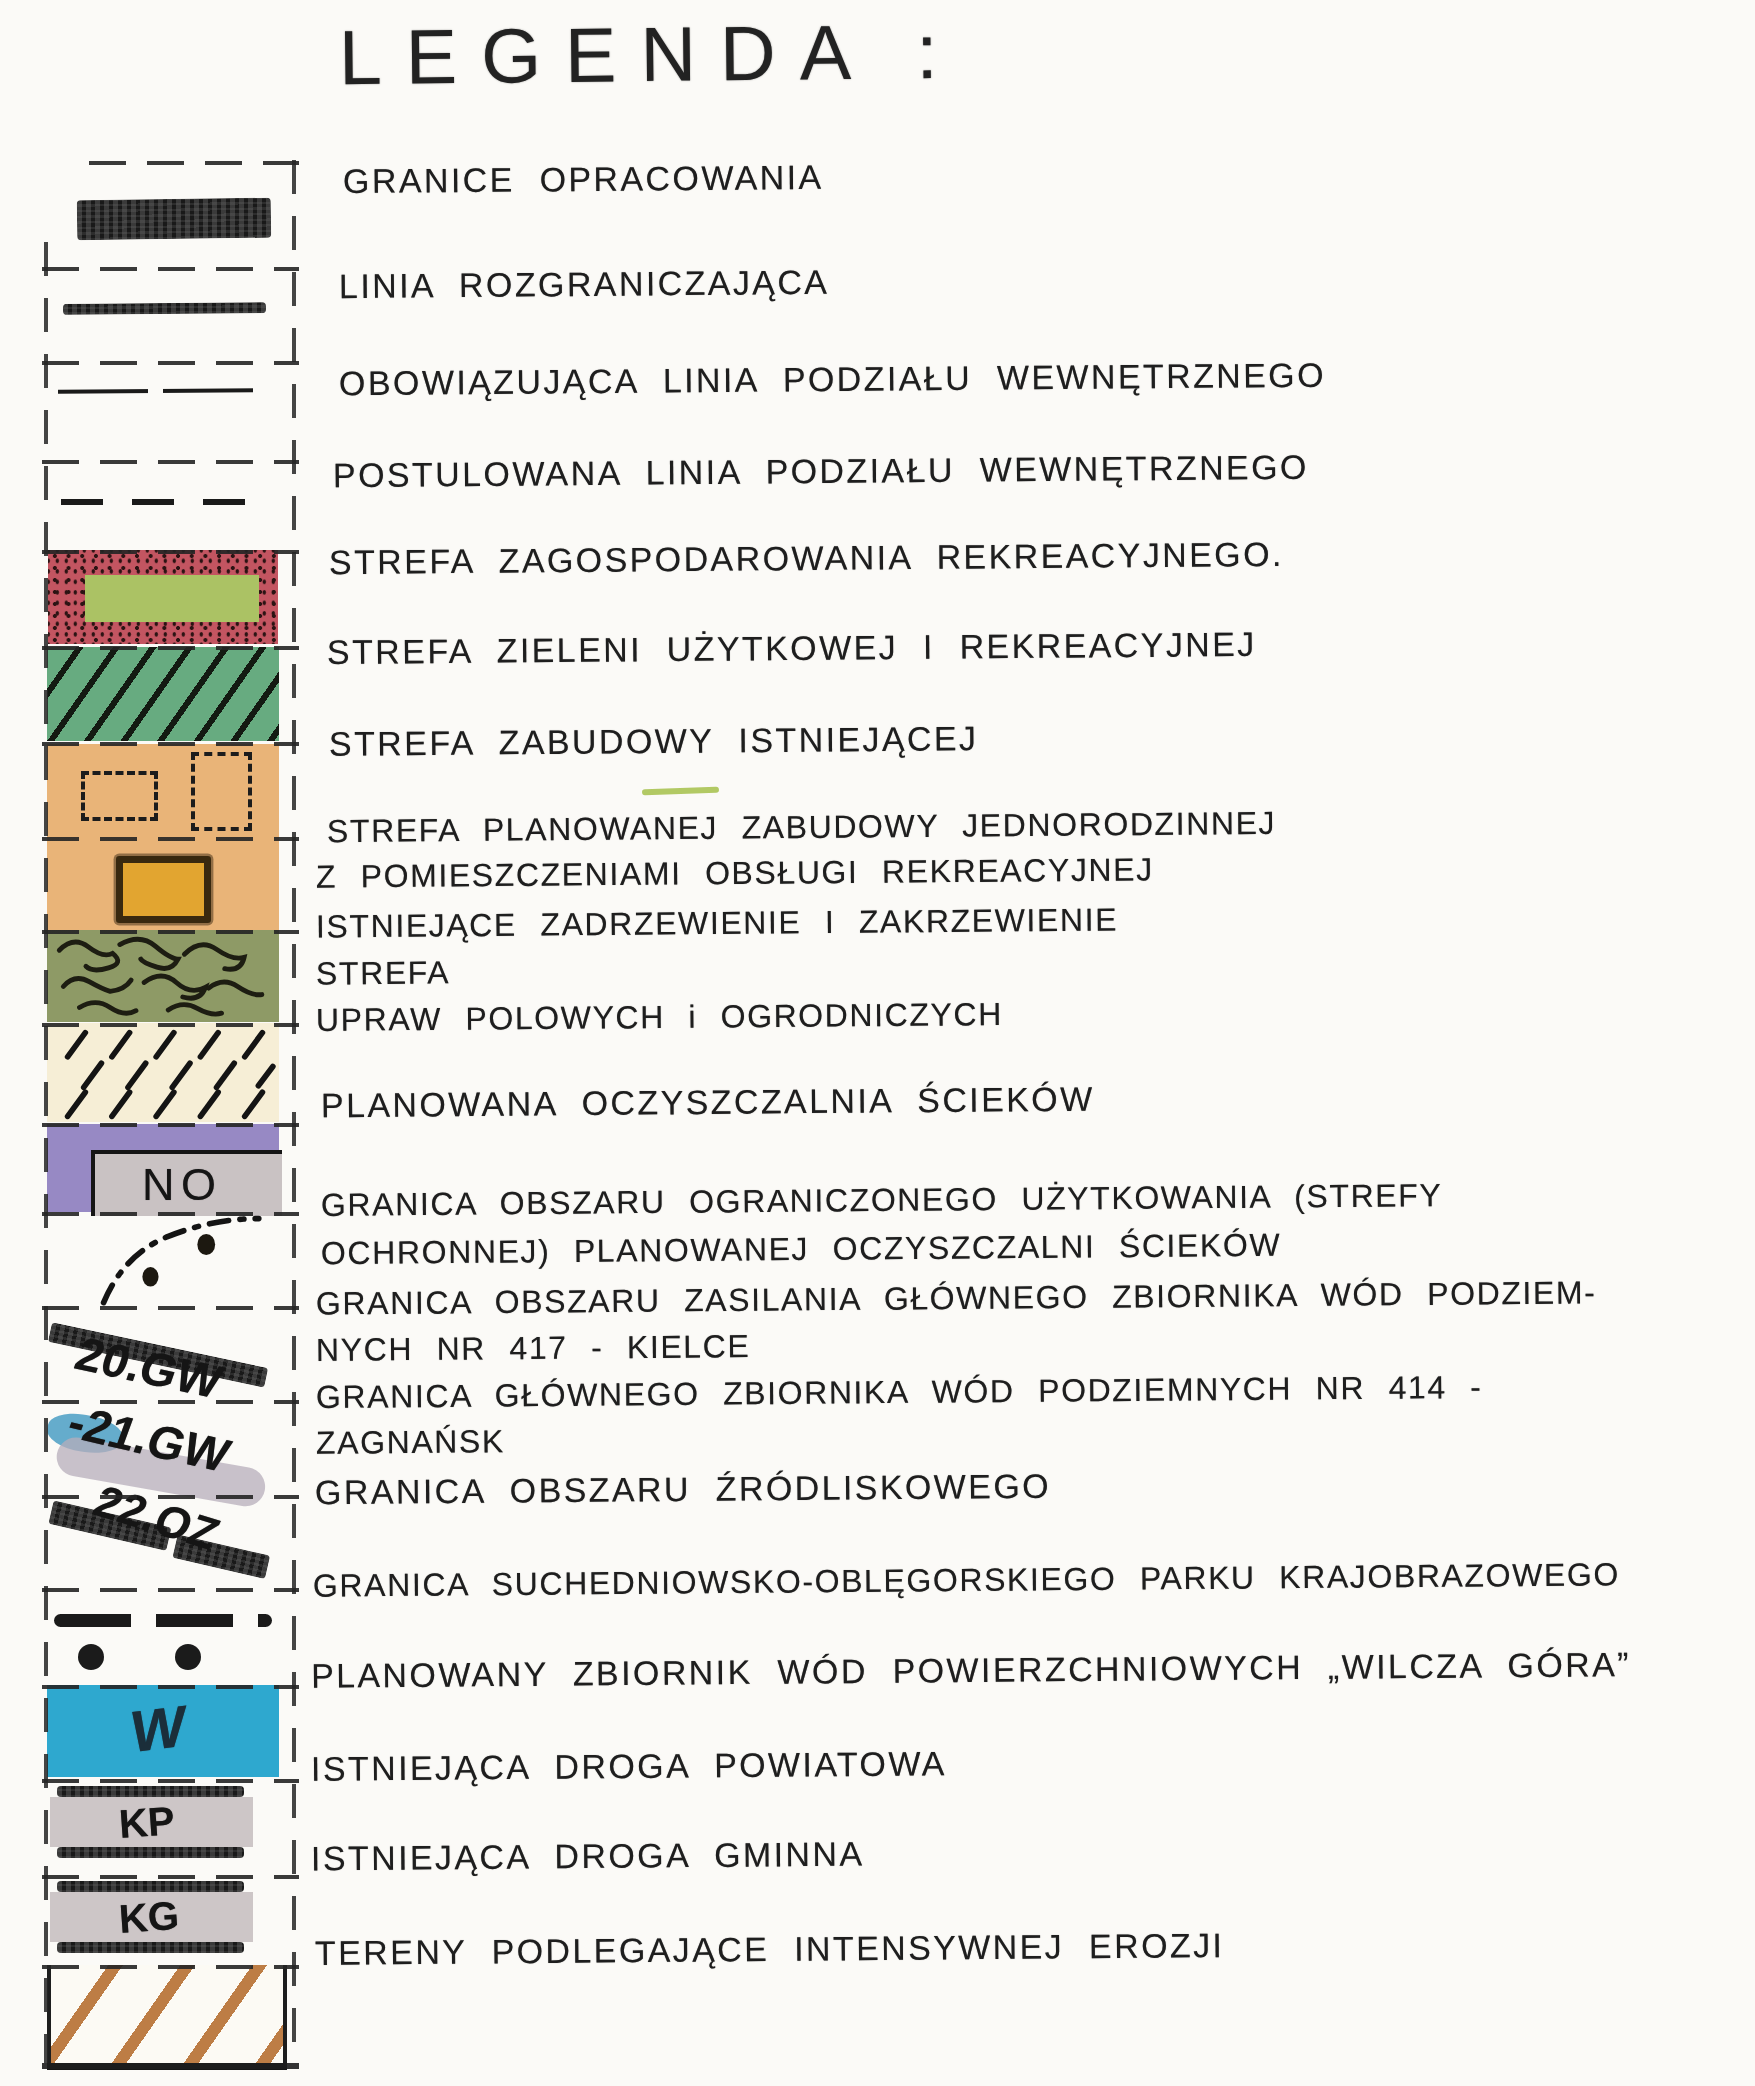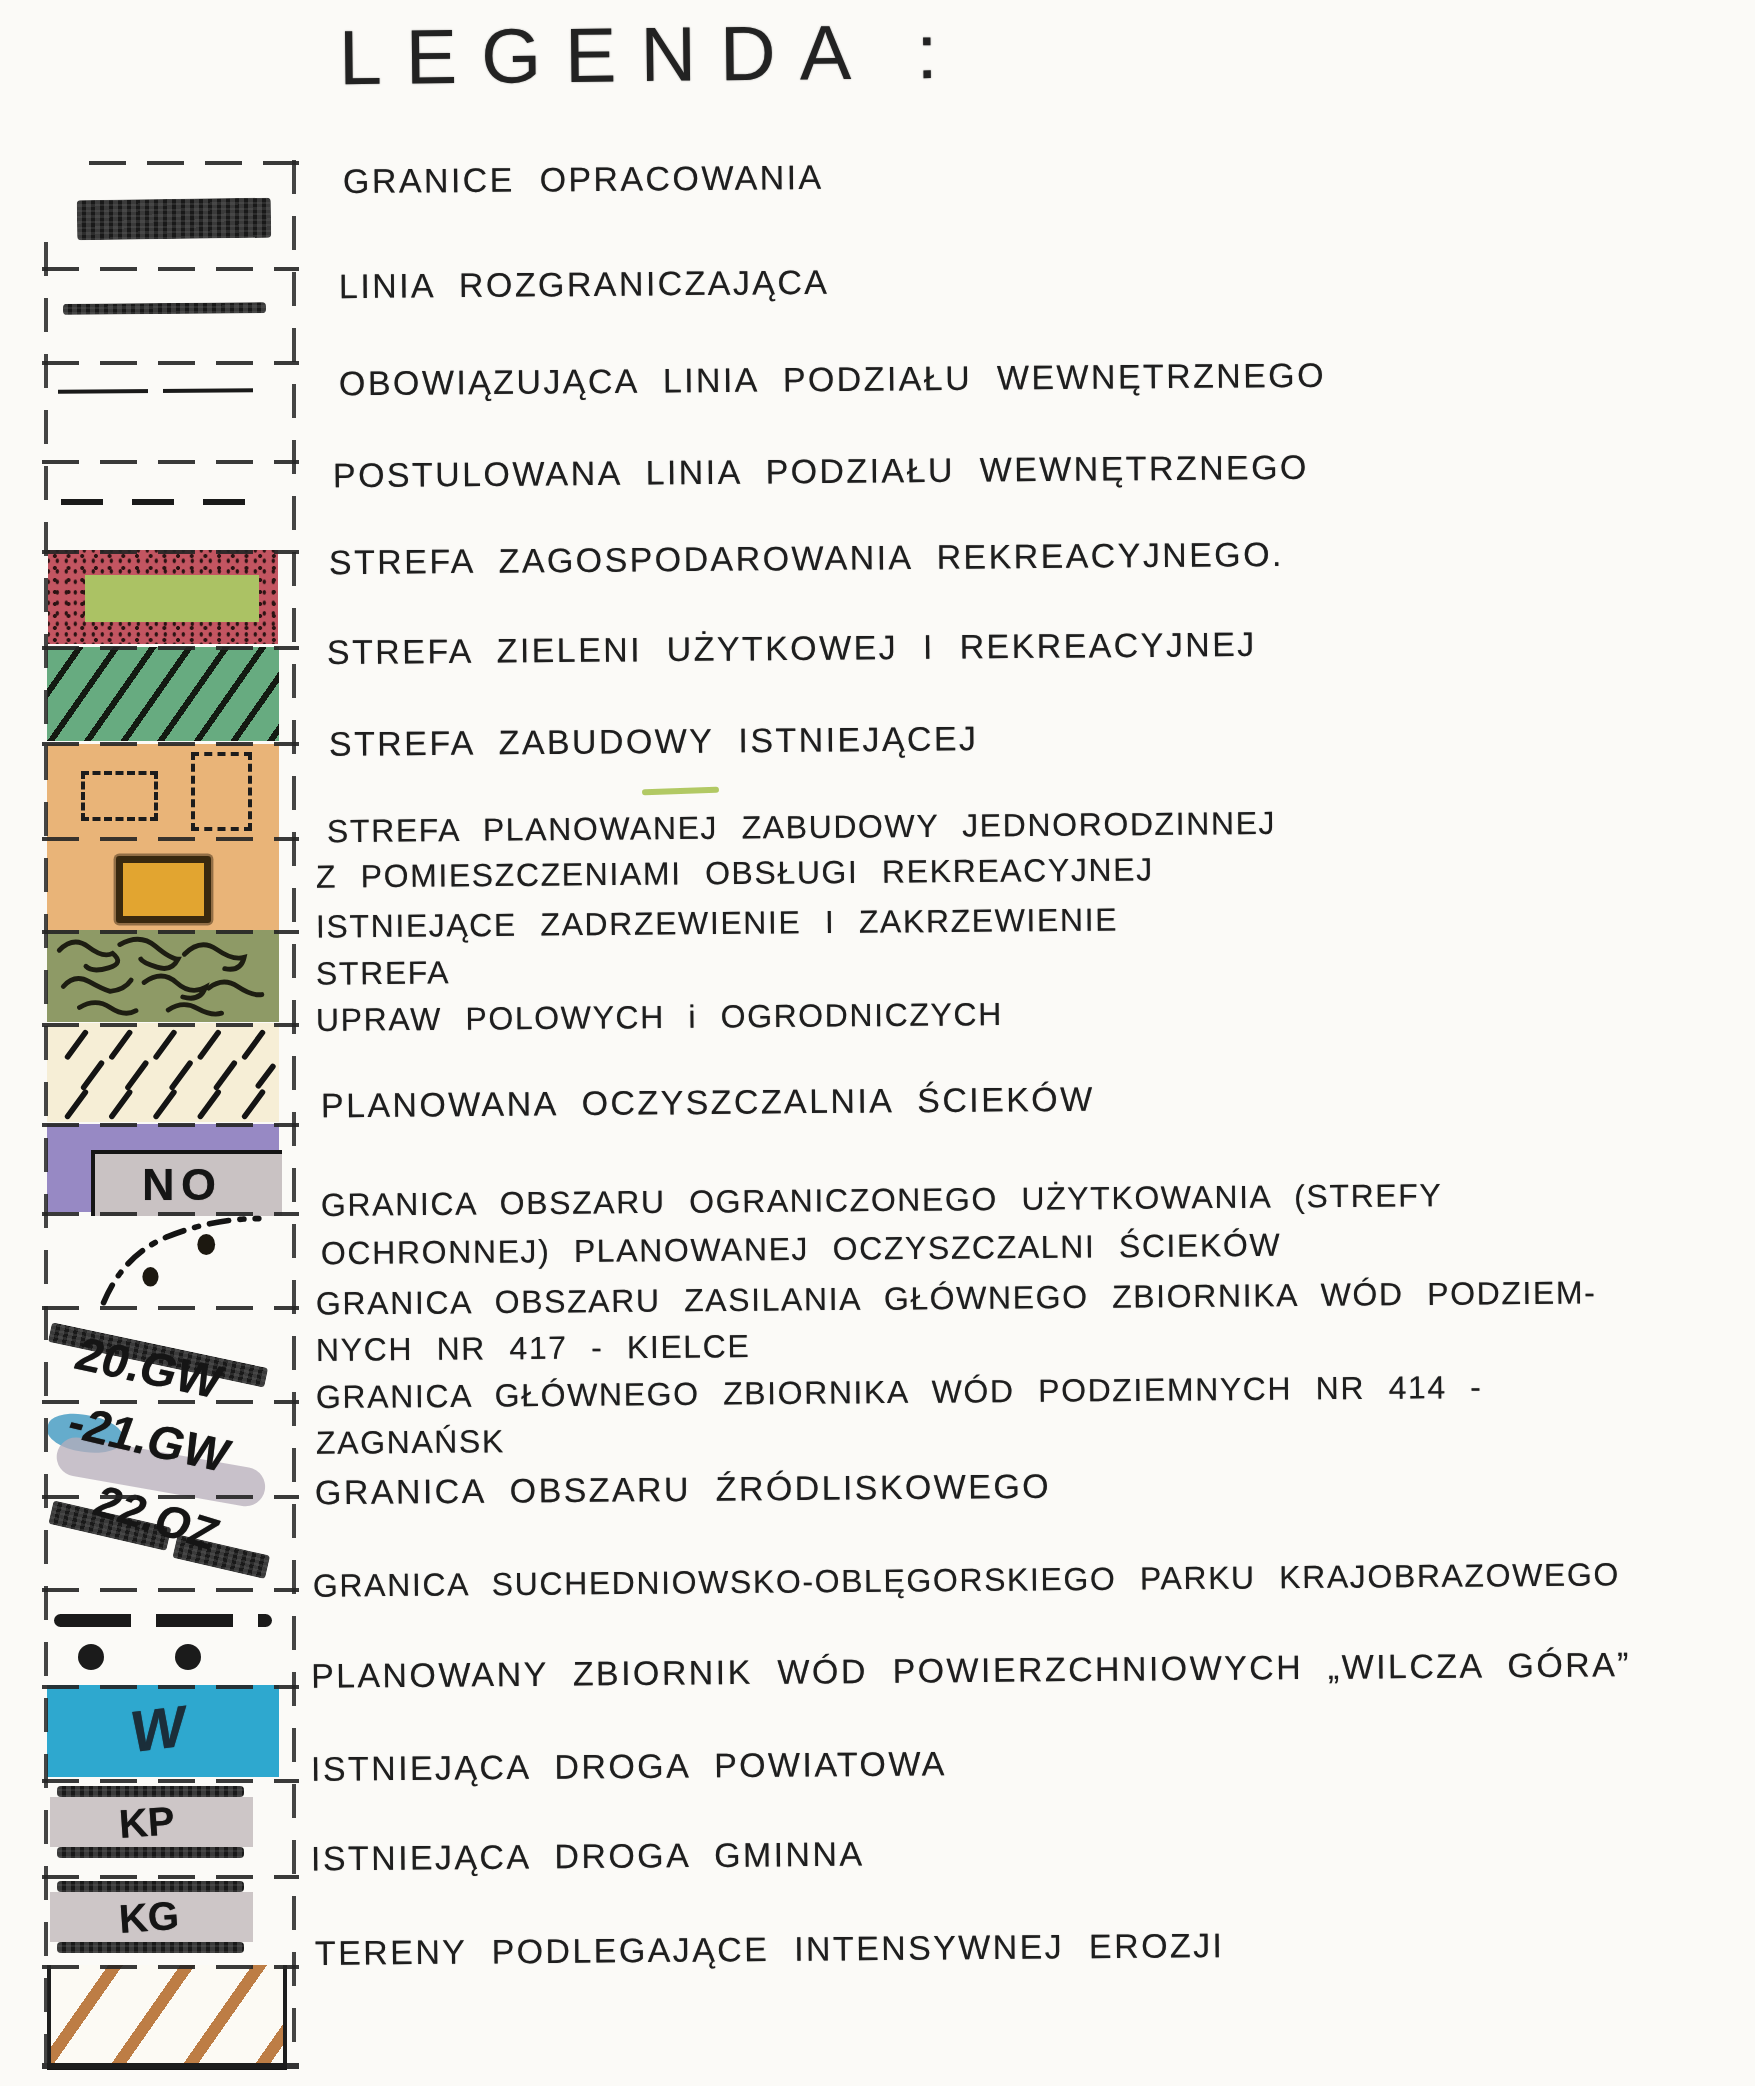--- a/index.html
+++ b/index.html
@@ -100,21 +100,21 @@
         <line x1="135" y1="116" x2="157" y2="86"></line>
           <line x1="190" y1="116" x2="212" y2="86"></line>
         <line x1="245" y1="116" x2="267" y2="86"></line>
       </g>
     </svg>
   </div>
 
   <div class="swatch" style="left:47px;top:1124px;width:232px;height:88px;background:#9789c4;">
     <div style="position:absolute;left:44px;top:26px;width:187px;height:62px;background:#c9c2c3;
          border-top:4px solid #151515;border-left:4px solid #151515;">
-      <div class="handw" style="left:47px;top:4.8px;font-size:45px;letter-spacing:6.5px;font-weight:bold;">NO</div>
+      <div class="handw" style="left:47px;top:4.8px;font-size:45px;letter-spacing:6.5px;font-weight:normal;">NO</div>
     </div>
   </div>
 
   <div class="swatch" style="left:47px;top:1212px;width:232px;height:94px;">
     <svg width="232" height="94" viewBox="0 0 287 116">
       <path d="M70,112 Q95,52 150,30 T262,8" fill="none" stroke="#141414" stroke-width="7" stroke-dasharray="24 14 5 14" stroke-linecap="round"></path>
       <ellipse cx="197" cy="40" rx="11" ry="13" fill="#1c1810"></ellipse>
       <ellipse cx="128" cy="80" rx="10" ry="12" fill="#1c1810"></ellipse>
     </svg>
   </div>

